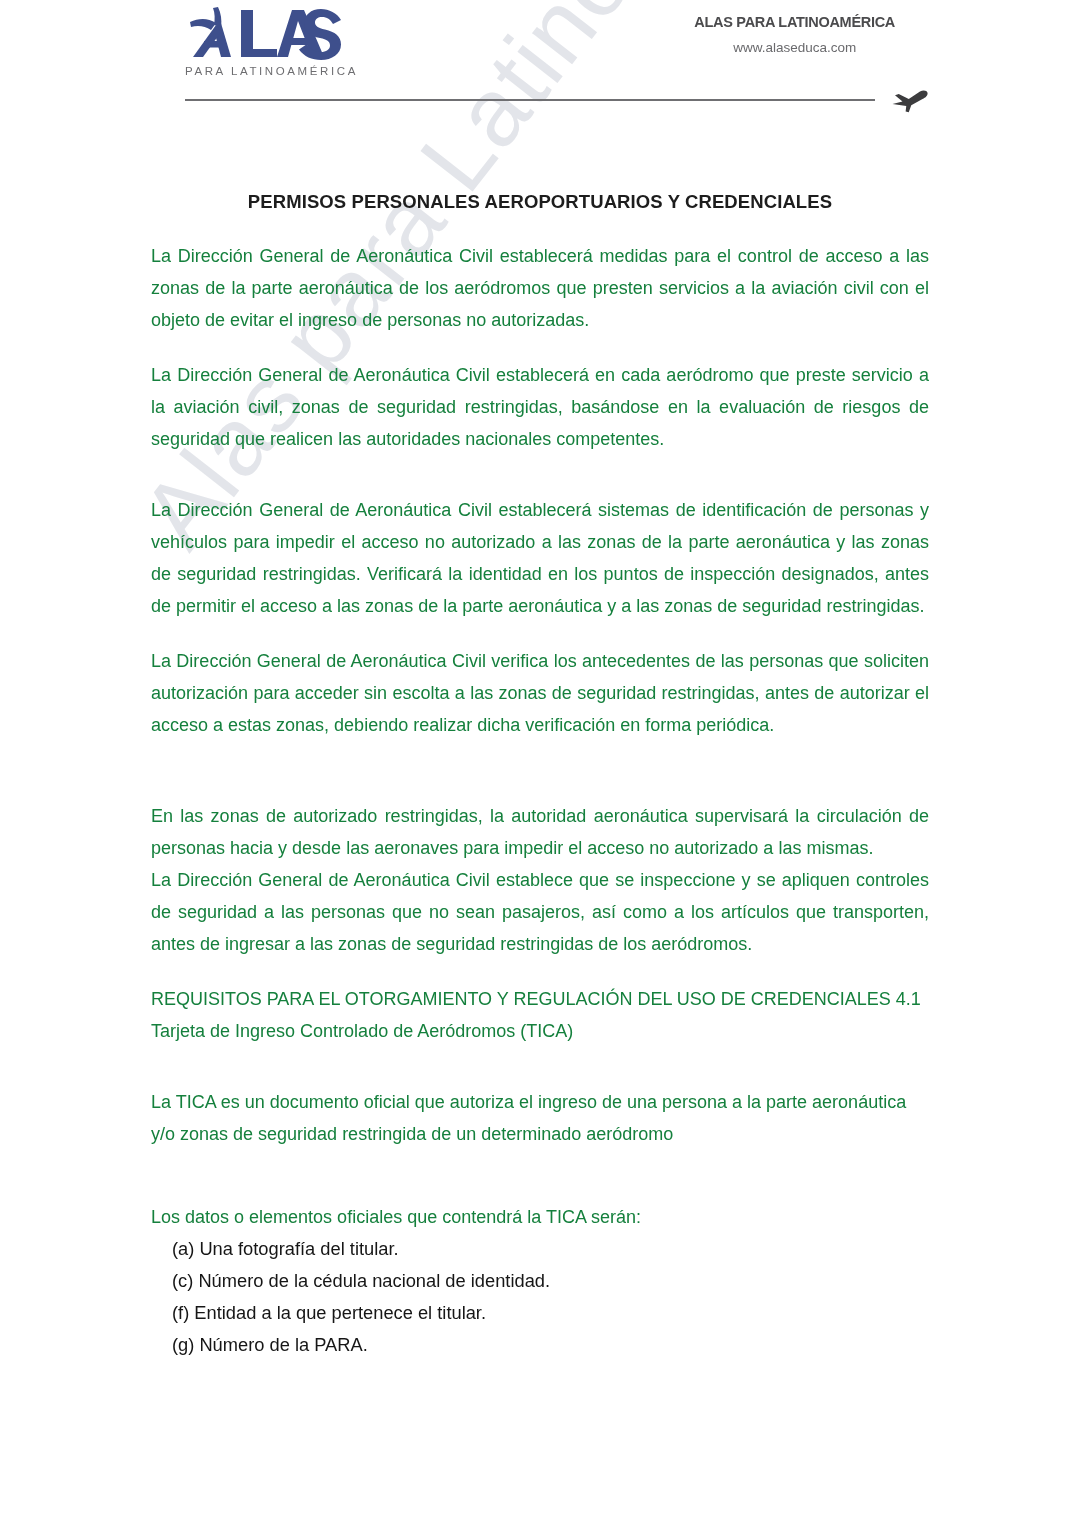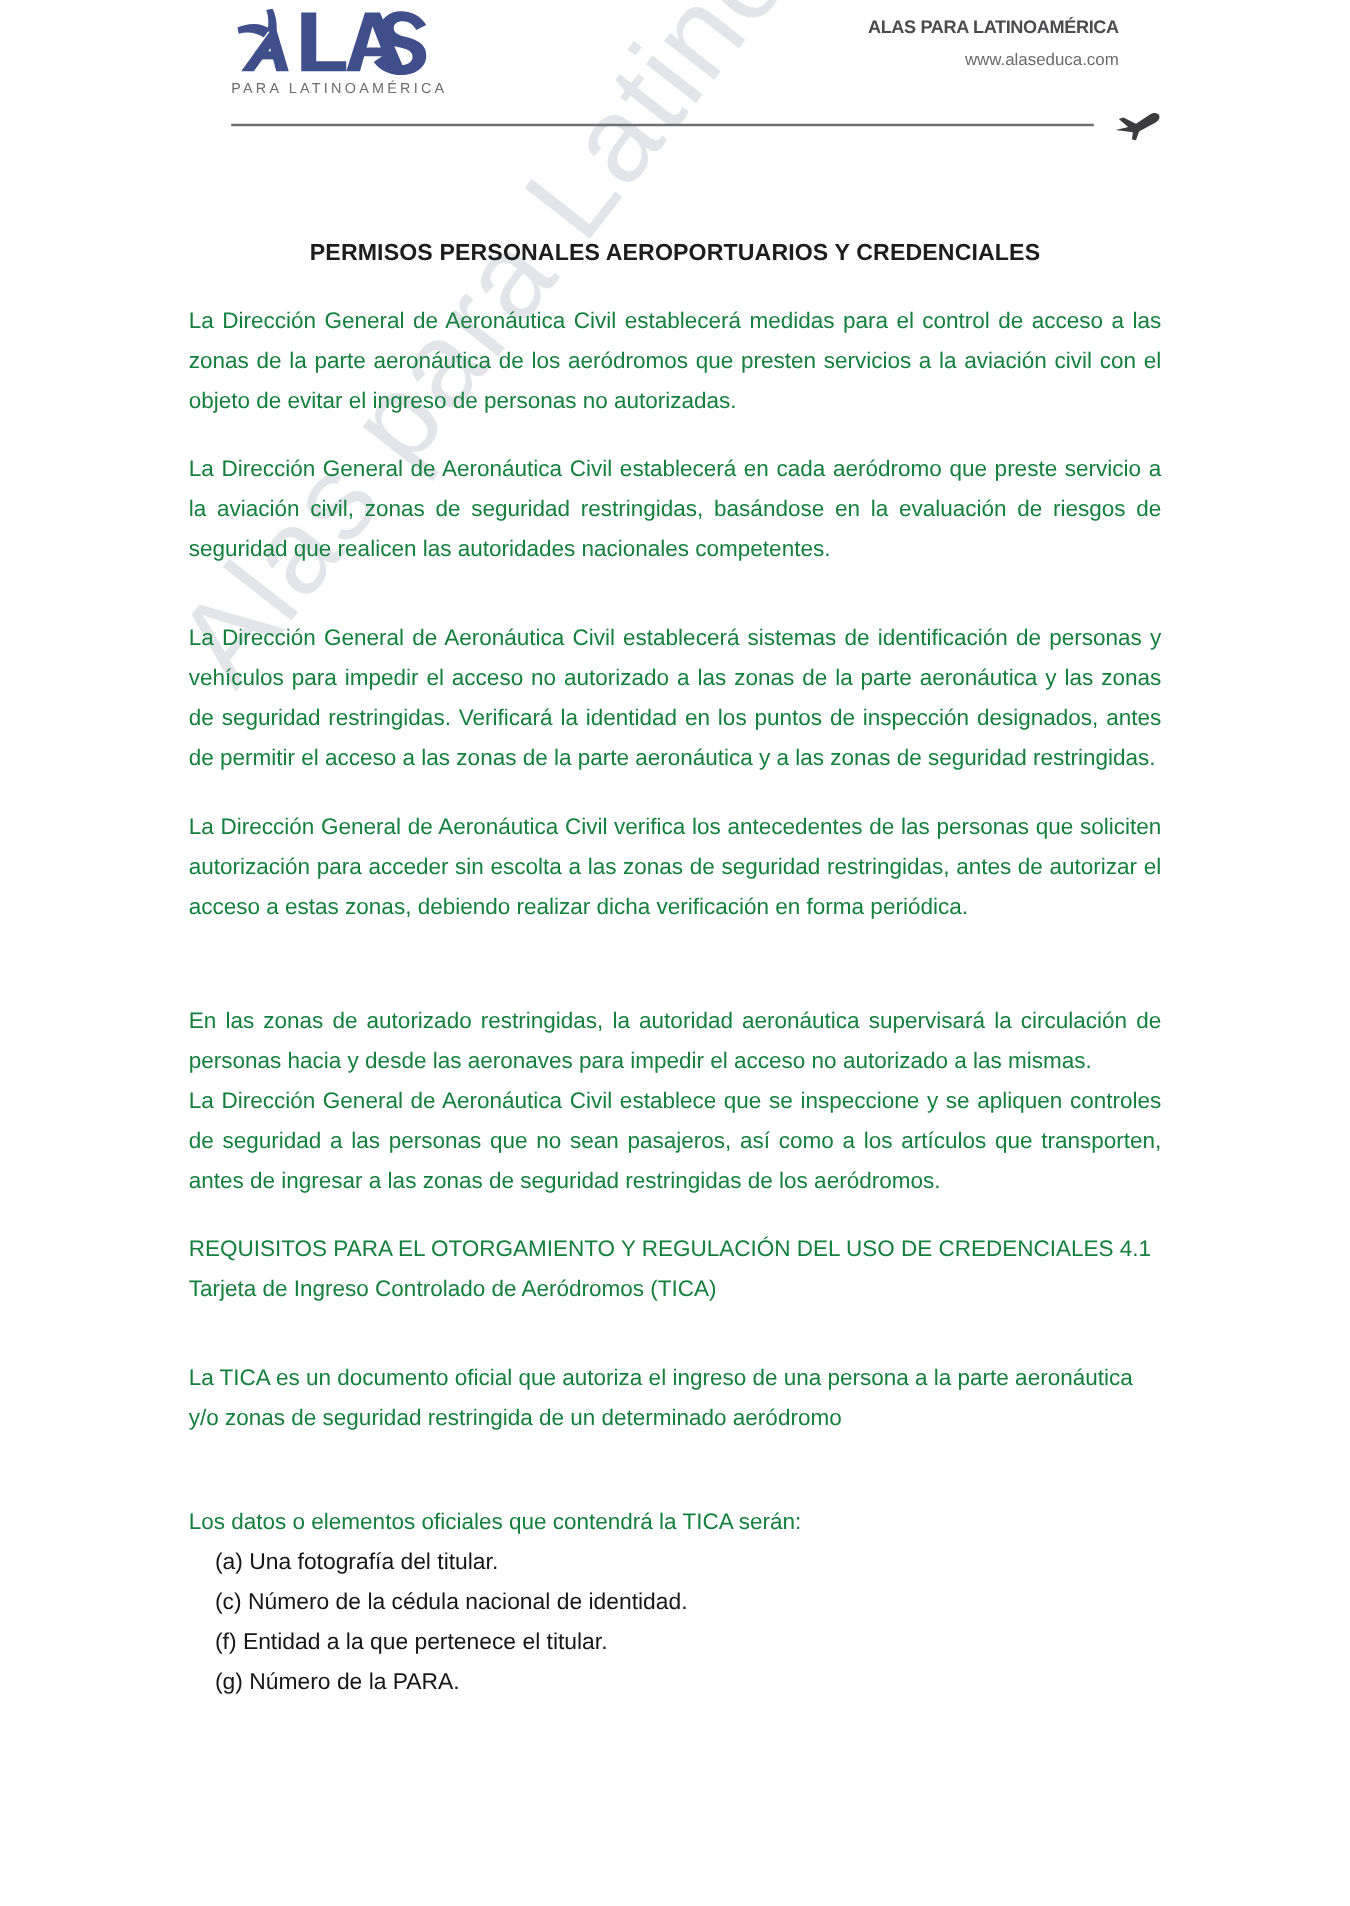--- a/index.html
+++ b/index.html
@@ -84,20 +84,21 @@
     font-weight: bold;
     color: #4b4b4d;
     letter-spacing: -0.3px;
     white-space: nowrap;
   }
   .header-url {
     margin-top: 10px;
     font-size: 13.5px;
     color: #6a6a6d;
     white-space: nowrap;
+    text-align: center;
   }
   .header-rule-wrap {
     position: absolute;
     left: 0;
     right: 0;
     top: 85px;
     height: 30px;
   }
   .header-rule {
     position: absolute;

